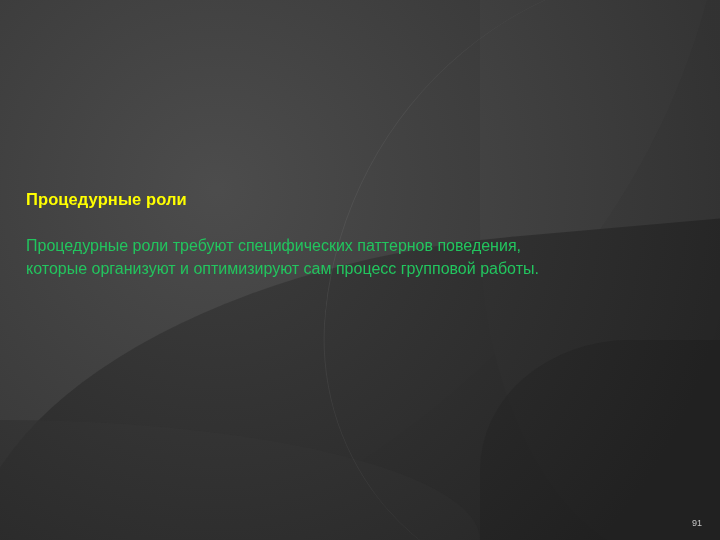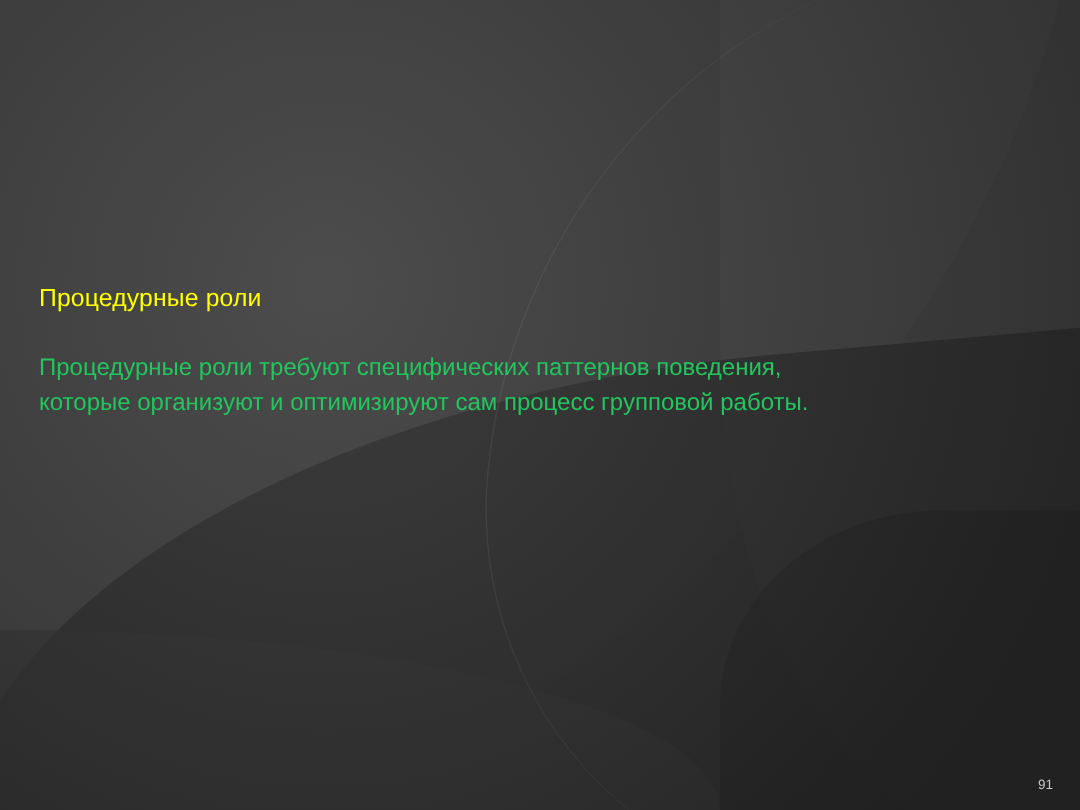--- a/index.html
+++ b/index.html
@@ -91,21 +91,21 @@
 
   .content {
     position: absolute;
     left: 26px;
     top: 188px;
     width: 540px;
   }
   .title {
     color: #ffff00;
     font-size: 16.5px;
-    font-weight: normal;
+    font-weight: bold;
     line-height: 1.45;
     margin: 0 0 22px 0;
     letter-spacing: 0.1px;
   }
   .body-text {
     color: #22c55e;
     font-size: 16px;
     line-height: 1.45;
     margin: 0;
   }

